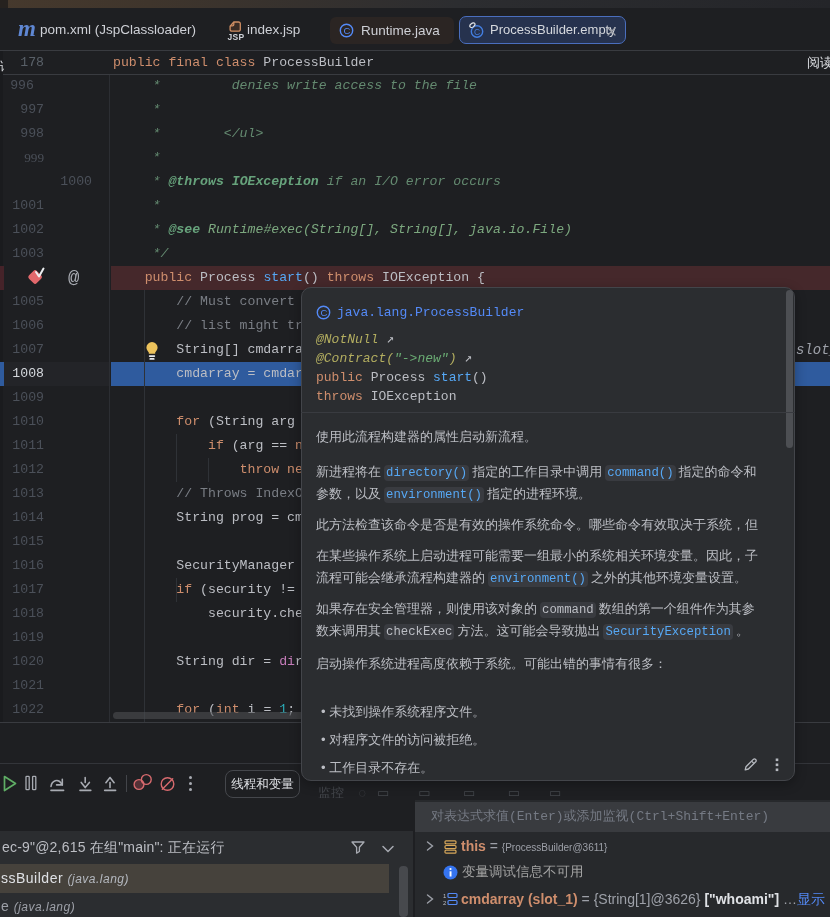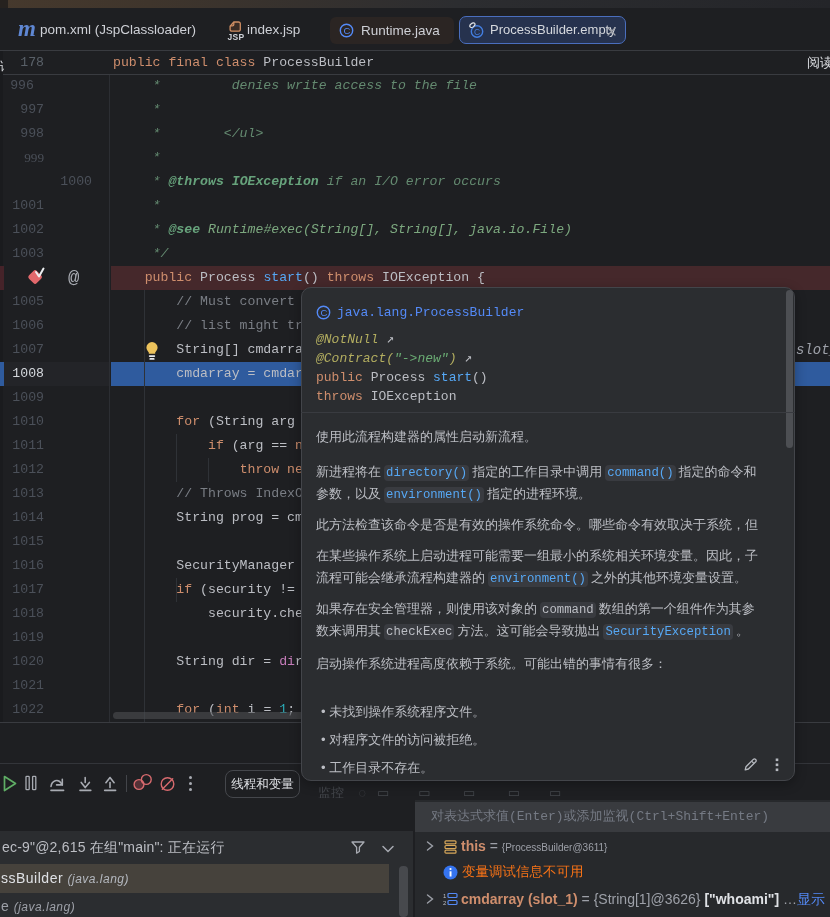--- a/index.html
+++ b/index.html
@@ -233,21 +233,21 @@
 </div>
 <div class="abs" style="left:461px;top:833px;height:26px;line-height:26px;font-size:14px;white-space:nowrap;"><span style="color:#cf8e6d;font-weight:bold;">this</span><span style="color:#9da0a8;"> = </span><span style="color:#9da0a8;font-size:10px;">{ProcessBuilder@3611}</span></div>
 
 <div class="abs" style="left:443px;top:865px;">
 <svg width="15" height="15" viewBox="0 0 15 15">
 <circle cx="7.5" cy="7.5" r="7" fill="#3574f0"></circle>
 <rect x="6.6" y="6.3" width="1.9" height="5.2" fill="#fff"></rect>
 <circle cx="7.5" cy="4" r="1.1" fill="#fff"></circle>
 </svg>
 </div>
-<div class="abs" style="left:462px;top:859px;height:26px;line-height:26px;font-size:13.5px;color:#f97316;white-space:nowrap;">变量调试信息不可用</div>
+<div class="abs" style="left:462px;top:859px;height:26px;line-height:26px;font-size:13.5px;color:#a3a3a3;white-space:nowrap;">变量调试信息不可用</div>
 
 <div class="abs" style="left:424px;top:891px;">
 <svg width="12" height="12" viewBox="0 0 12 12">
       <path d="M3.5 2 L8.5 6 L3.5 10" stroke="#9da0a8" stroke-width="1.4" fill="none" stroke-linecap="round"></path>
     </svg>
 </div>
 <div class="abs" style="left:443px;top:892px;">
 <svg width="15" height="15" viewBox="0 0 15 15">
 <text x="0" y="6" font-size="6" fill="#bcbec4" font-family="Liberation Sans">1</text>
 <text x="0" y="13" font-size="6" fill="#bcbec4" font-family="Liberation Sans">2</text>

